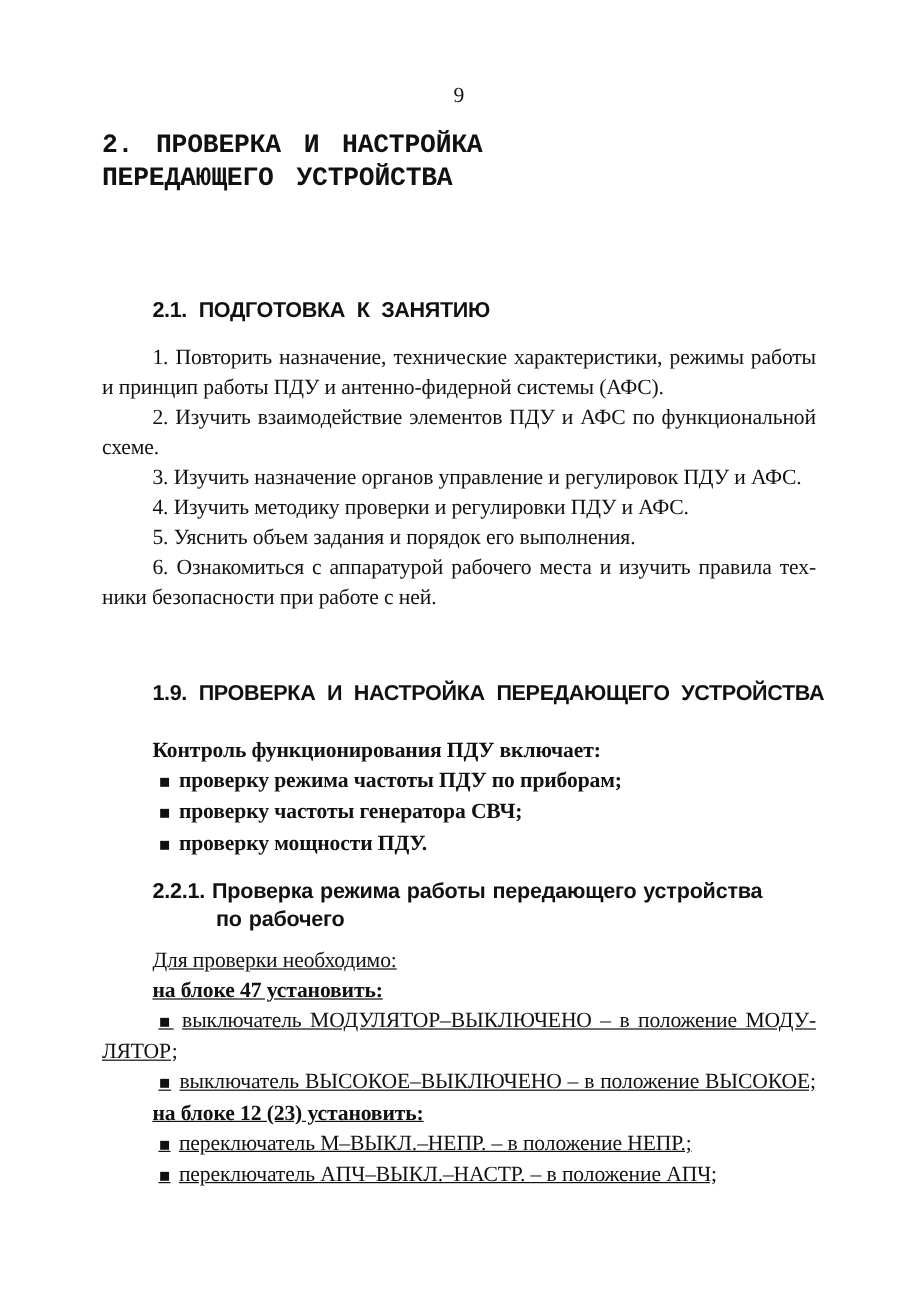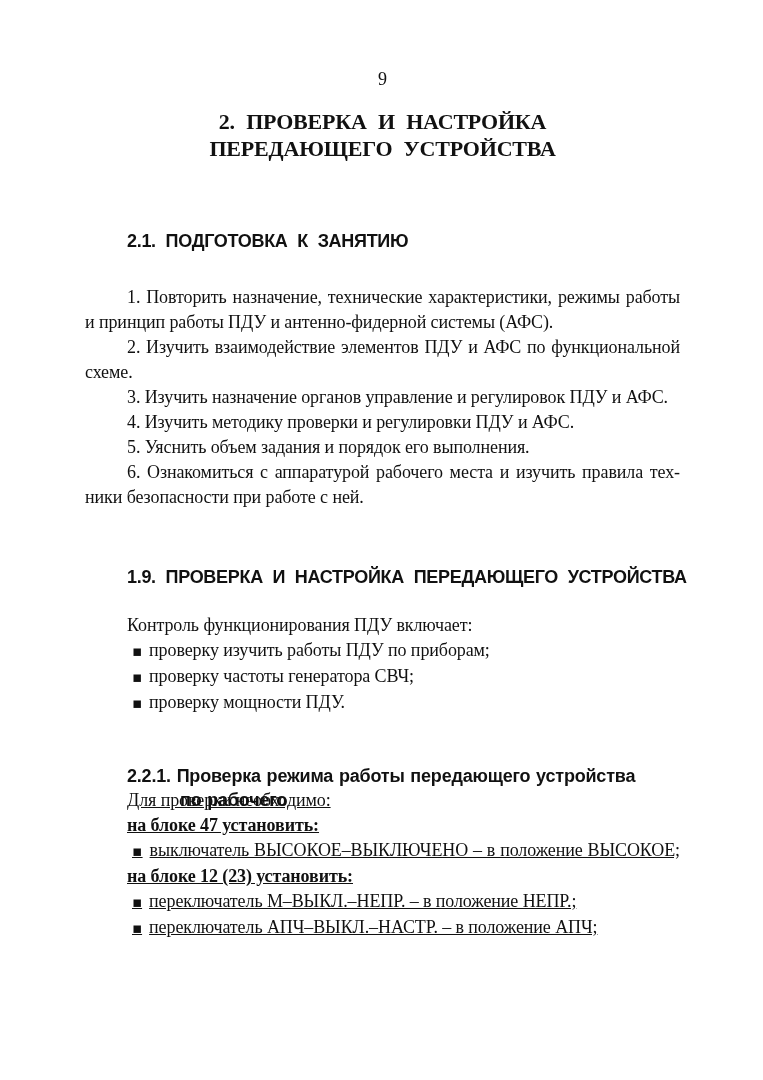--- a/index.html
+++ b/index.html
@@ -19,61 +19,60 @@
   .pagenum {
     top: 68px;
     text-align: center;
     font-size: 18px;
     line-height: 22px;
   }
 
   
   .doc-title {
     top: 108px;
-    text-align: center;
-    font-family: Liberation Serif, serif;
+    font-family: Liberation Mono, monospace;
     font-weight: bold;
     font-size: 22px;
     line-height: 27px;
     word-spacing: 6px;
     letter-spacing: -0.2px;
   }
   .ttl-line { display: block; white-space: nowrap; }
 
   
   .shead {
     font-family: "Liberation Sans", sans-serif;
     font-weight: bold;
     font-size: 18px;
     letter-spacing: -0.3px;
     word-spacing: 5px;
     white-space: nowrap;
     line-height: 22px;
   }
-  .h21 { left: 127px; top: 230px; }
+  .h21 { left: 127px; top: 247px; }
   .h22 { left: 127px; top: 566px; }
   .h221 {
-    left: 85px; top: 764px;
+    left: 85px; top: 730px;
     width: 595px;
     font-size: 18px;
     line-height: 24px;
     word-spacing: 1px;
     letter-spacing: -0.2px;
   }
   .h221 .hl1 { display: block; text-indent: 42px; white-space: nowrap; }
   .h221 .hl2 { display: block; padding-left: 95px; white-space: nowrap; }
 
   
   .bodyblock {
     font-size: 18px;
     line-height: 25px;
     letter-spacing: -0.1px;
   }
   .body21  { top: 285px; }
-  .body22  { top: 613px; }
+  .body22  { top: 613px; font-weight: bold; }
   .body221 { top: 788px; text-decoration: underline; }
 
   p.para { margin: 0; }
   .ln { display: block; }
   .j {
     text-align: justify;
     text-align-last: justify;
     white-space: nowrap;
   }
   .ind  { text-indent: 42px; }  
@@ -124,21 +123,21 @@
     </p>
   </div>
 
   <div class="abs shead h22">1.9. ПРОВЕРКА И НАСТРОЙКА ПЕРЕДАЮЩЕГО УСТРОЙСТВА</div>
 
   <div class="abs tb bodyblock body22">
     <p class="para">
       <span class="ln ind">Контроль функционирования ПДУ включает:</span>
     </p>
     <p class="para">
-      <span class="ln bind"><span class="marker">▪</span><span>проверку изучить работы ПДУ по приборам;</span></span>
+      <span class="ln bind"><span class="marker">▪</span><span>проверку режима частоты ПДУ по приборам;</span></span>
     </p>
     <p class="para">
       <span class="ln bind"><span class="marker">▪</span><span>проверку частоты генератора СВЧ;</span></span>
     </p>
     <p class="para">
       <span class="ln bind"><span class="marker">▪</span><span>проверку мощности ПДУ.</span></span>
     </p>
   </div>
 
   <div class="abs shead h221">
@@ -147,20 +146,24 @@
   </div>
 
   <div class="abs tb bodyblock body221">
     <p class="para">
       <span class="ln ind">Для проверки необходимо:</span>
     </p>
     <p class="para">
       <span class="ln ind b">на блоке 47 установить:</span>
     </p>
     <p class="para">
+      <span class="ln j bind"><span class="marker">▪</span><span>выключатель МОДУЛЯТОР–ВЫКЛЮЧЕНО – в положение МОДУ-</span></span>
+      <span class="ln">ЛЯТОР;</span>
+    </p>
+    <p class="para">
       <span class="ln j bind"><span class="marker">▪</span><span>выключатель ВЫСОКОЕ–ВЫКЛЮЧЕНО – в положение ВЫСОКОЕ;</span></span>
     </p>
     <p class="para">
       <span class="ln ind b">на блоке 12 (23) установить:</span>
     </p>
     <p class="para">
       <span class="ln bind"><span class="marker">▪</span><span>переключатель М–ВЫКЛ.–НЕПР. – в положение НЕПР.;</span></span>
     </p>
     <p class="para">
       <span class="ln bind"><span class="marker">▪</span><span>переключатель АПЧ–ВЫКЛ.–НАСТР. – в положение АПЧ;</span></span>

